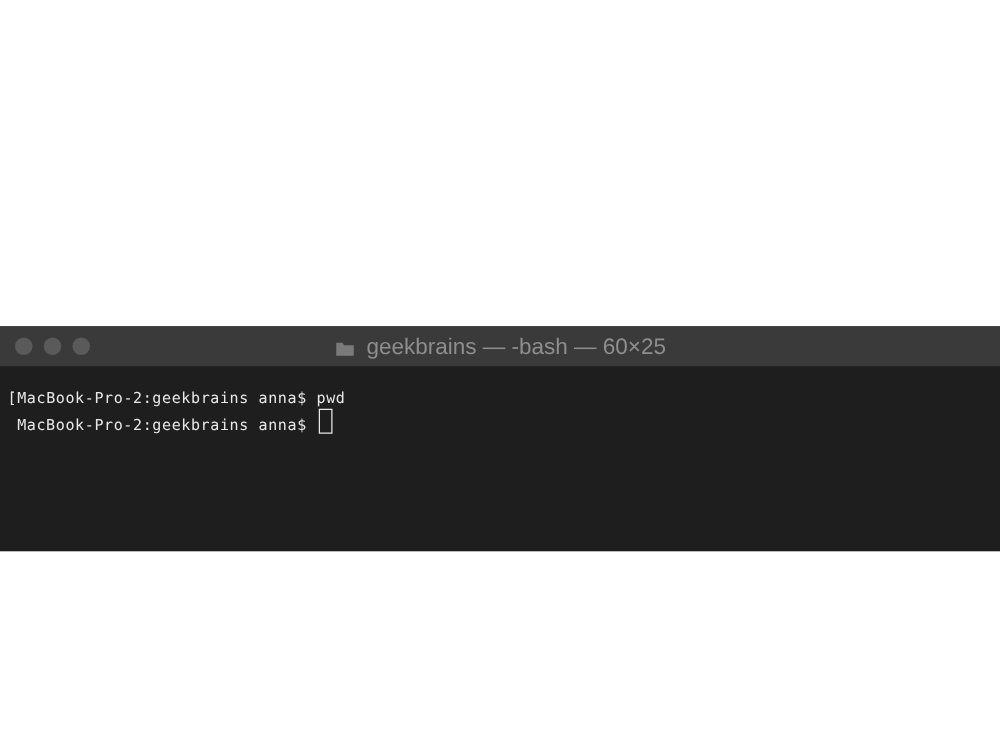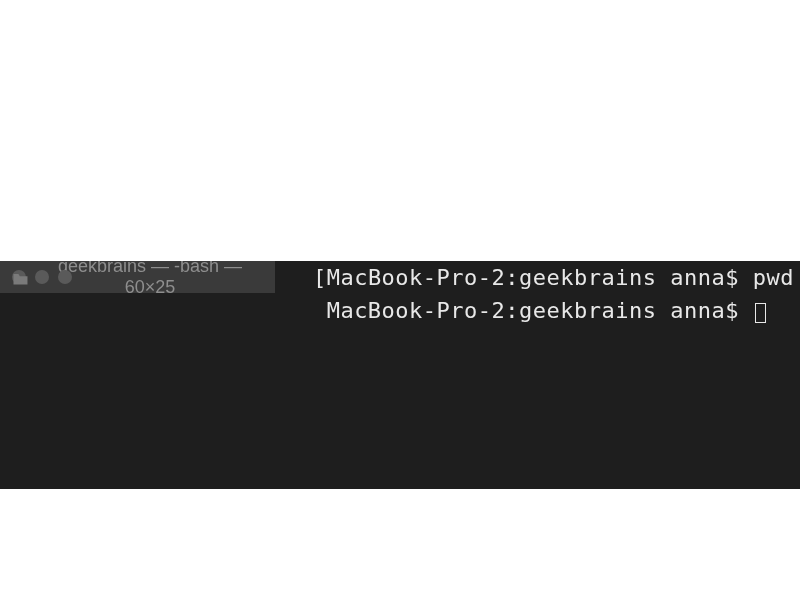--- a/index.html
+++ b/index.html
@@ -12,24 +12,24 @@
       height: 600px;
       background: #ffffff;
       font-family: -apple-system, BlinkMacSystemFont, "Segoe UI", sans-serif;
       overflow: hidden;
     }
     .terminal-window {
       position: absolute;
       top: 261px;
       left: 0;
       right: 0;
-      height: 228px;
+      height: 180px;
       background: #1e1e1e;
       display: flex;
-      flex-direction: row;
+      flex-direction: column;
       overflow: hidden;
     }
     .titlebar {
       height: 32px;
       background: #3a3a3a;
       display: flex;
       align-items: center;
       padding: 0 12px;
       position: relative;
     }
@@ -65,26 +65,25 @@
     .folder-icon svg {
       width: 100%;
       height: 100%;
       fill: #7a7a7a;
     }
     .terminal-body {
       flex: 1;
       background: #1e1e1e;
       color: #e8e8e8;
       font-family: "SF Mono", "Menlo", "Monaco", "Consolas", monospace;
-      font-size: 22px;
+      font-size: 12px;
       line-height: 1.5;
-      padding: 0 6px;
+      padding: 16px 6px;
       white-space: pre;
       letter-spacing: 0.5px;
-      margin-left: 32px;
     }
     .terminal-line {
       display: block;
     }
     .cursor-box {
       display: inline-block;
       width: 11px;
       height: 20px;
       border: 1.5px solid #e8e8e8;
       vertical-align: text-bottom;

